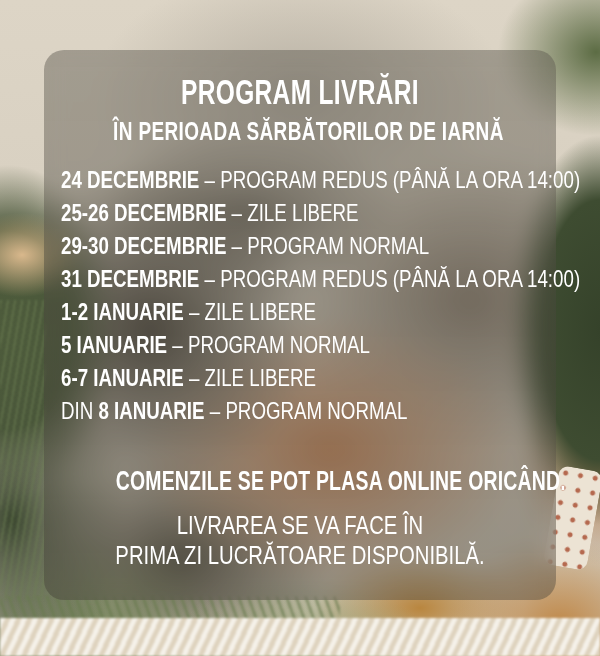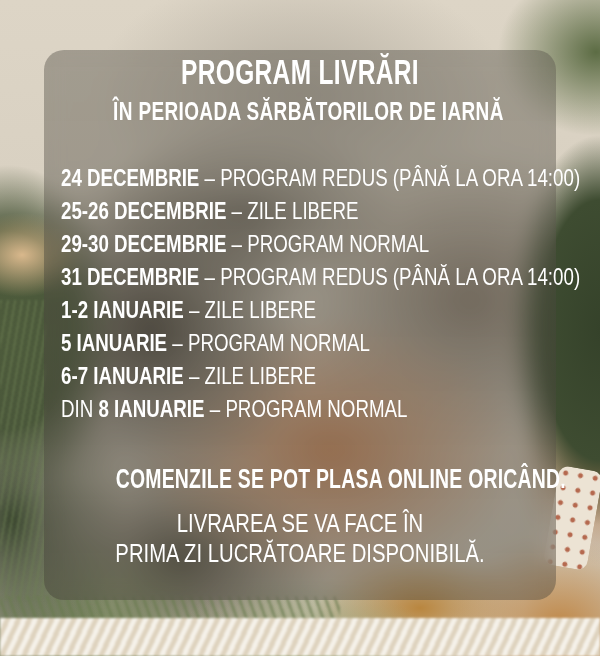--- a/index.html
+++ b/index.html
@@ -56,31 +56,31 @@
   }
   .cloth{
     position:absolute;left:551px;top:468px;width:44px;height:100px;
     transform:rotate(10deg);border-radius:10px;
     background-image:radial-gradient(circle 2px at 7px 7px, #b5694f 0 2px, rgba(0,0,0,0) 3px);
     background-size:15px 15px;background-color:#ece3d4;
   }
   
   .panel{
     position:absolute;left:44px;top:50px;width:512px;height:550px;
-    border-radius:20px;box-sizing:border-box;
+    border-radius:20px;box-sizing:border-box;padding-top:20px;
     background:linear-gradient(180deg, rgba(120,115,106,.16), rgba(52,48,42,.10)), rgba(66,61,54,.32);
     -webkit-backdrop-filter:blur(9px);backdrop-filter:blur(9px);
     color:#ffffff;
   }
   .center{text-align:center;}
   .title{font-size:35px;line-height:44px;font-weight:700;letter-spacing:.5px;
          transform:scaleX(.70);transform-origin:50% 50%;white-space:nowrap;}
   .subtitle{font-size:26px;line-height:30px;font-weight:700;margin-top:2px;letter-spacing:.5px;
          transform:scaleX(.73);transform-origin:50% 50%;white-space:nowrap;}
-  .schedule{margin-top:35px;padding-left:17px;}
+  .schedule{margin-top:17px;padding-left:17px;}
   .row{font-size:24px;line-height:33px;font-weight:400;white-space:nowrap;
        transform:scaleX(.78);transform-origin:0 50%;}
   .row .b{font-weight:700;}
   .orders{font-size:27px;line-height:30px;font-weight:700;margin-top:39px;letter-spacing:.3px;
        transform:scaleX(.72);transform-origin:50% 50%;white-space:nowrap;}
   .delivery{font-size:26px;line-height:30px;font-weight:400;white-space:nowrap;
        transform:scaleX(.78);transform-origin:50% 50%;}
   .delivery.first{margin-top:14px;}
 </style>
 </head>

